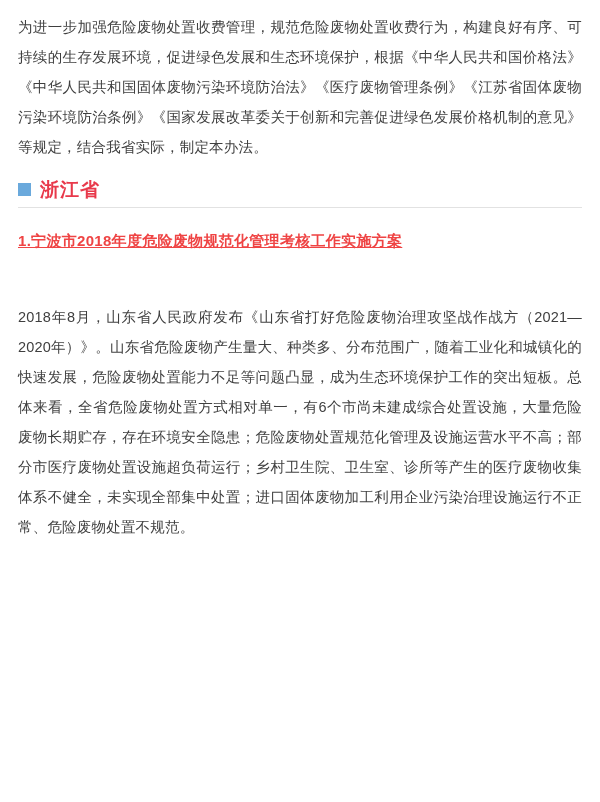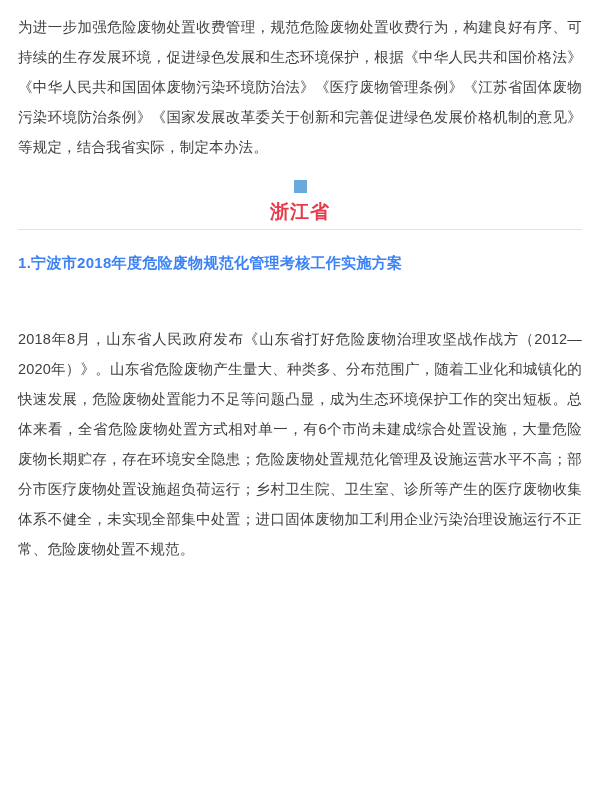--- a/index.html
+++ b/index.html
@@ -31,43 +31,43 @@
     margin-bottom: 26px;
   }
   
   .province {
     display: flex;
     align-items: center;
     gap: 9px;
     margin: 18px 0 10px 0;
     padding-bottom: 8px;
     border-bottom: 1px solid #e2e2e2;
-    flex-direction: column;
   }
   .province .marker {
     width: 13px;
     height: 13px;
     background: #6aa9dc;
     display: inline-block;
     flex: 0 0 auto;
   }
   .province .province-name {
     font-size: 19px;
     font-weight: bold;
     color: #e8394b;
     letter-spacing: 1px;
     line-height: 1;
   }
   .doc-title {
     margin: 20px 0 18px 0;
     font-size: 15px;
     font-weight: bold;
-    color: #3b82f6;
+    color: #ef4444;
     line-height: 26px;
     letter-spacing: 0.3px;
+    text-decoration: underline;
   }
   .doc-title.large {
     font-size: 16.5px;
     letter-spacing: 0.6px;
   }
   .section {
     margin-bottom: 6px;
   }
   .block-gap-lg { height: 30px; }
 </style>
@@ -82,16 +82,16 @@
     <div class="province">
       <span class="marker"></span>
       <span class="province-name">浙江省</span>
     </div>
     <div class="doc-title">1.宁波市2018年度危险废物规范化管理考核工作实施方案</div>
   </div>
 
   <div class="block-gap-lg"></div>
 
   <div class="section">
-    <p class="body-text">2018年8月，山东省人民政府发布《山东省打好危险废物治理攻坚战作战方（2012—2020年）》。山东省危险废物产生量大、种类多、分布范围广，随着工业化和城镇化的快速发展，危险废物处置能力不足等问题凸显，成为生态环境保护工作的突出短板。总体来看，全省危险废物处置方式相对单一，有6个市尚未建成综合处置设施，大量危险废物长期贮存，存在环境安全隐患；危险废物处置规范化管理及设施运营水平不高；部分市医疗废物处置设施超负荷运行；乡村卫生院、卫生室、诊所等产生的医疗废物收集体系不健全，未实现全部集中处置；进口固体废物加工利用企业污染治理设施运行不正常、危险废物处置不规范。</p>
+    <p class="body-text">2018年8月，山东省人民政府发布《山东省打好危险废物治理攻坚战作战方（2021—2020年）》。山东省危险废物产生量大、种类多、分布范围广，随着工业化和城镇化的快速发展，危险废物处置能力不足等问题凸显，成为生态环境保护工作的突出短板。总体来看，全省危险废物处置方式相对单一，有6个市尚未建成综合处置设施，大量危险废物长期贮存，存在环境安全隐患；危险废物处置规范化管理及设施运营水平不高；部分市医疗废物处置设施超负荷运行；乡村卫生院、卫生室、诊所等产生的医疗废物收集体系不健全，未实现全部集中处置；进口固体废物加工利用企业污染治理设施运行不正常、危险废物处置不规范。</p>
   </div>
 
 </div>
 
 </body></html>

